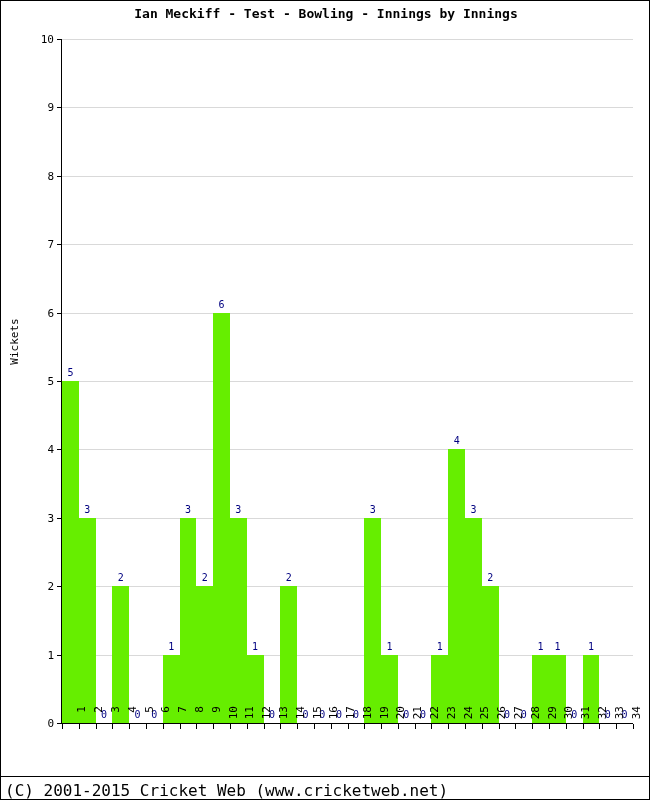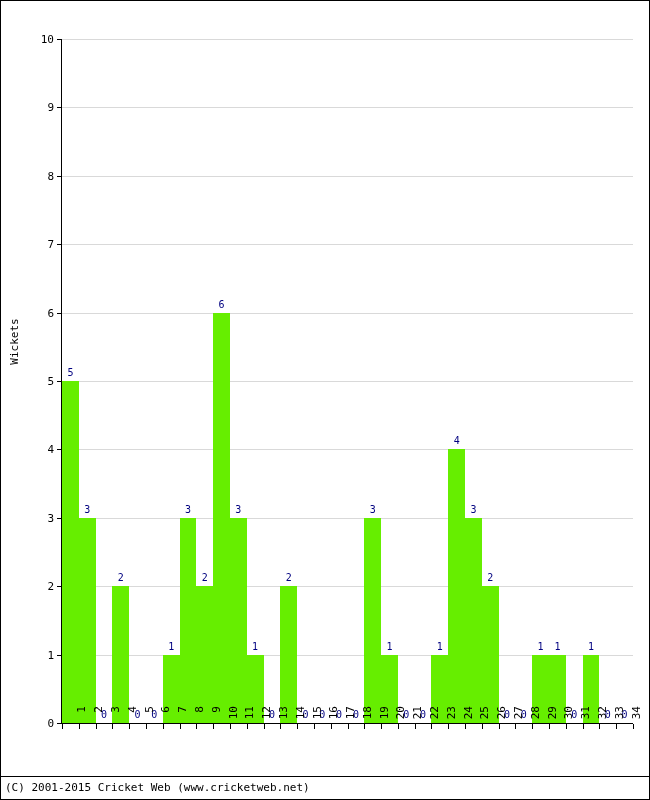--- a/index.html
+++ b/index.html
@@ -144,30 +144,31 @@
     left: 0;
     top: 775px;
     width: 648px;
     height: 1px;
     background: #000000;
   }
   #footer-text {
     position: absolute;
     left: 4px;
     top: 780px;
-    font-size: 11px;
+    font-size: 16px;
     color: #000000;
     white-space: pre;
   }
 </style>
 </head>
 <body>
 
 <div id="page">
 
+  <div id="chart-title">Ian Meckiff - Test - Bowling - Innings by Innings</div>
 
   <div id="axis-y-line"></div>
   <div id="axis-x-line"></div>
 
   <div id="y-axis-title">Wickets</div>
 
 
   <div id="y-ticks">
       <div class="y-tick-mark" style="left: 56px; top: 722px;"></div>
       <div class="y-tick-label" style="left: 9px; top: 716px; width: 44px;">0</div>

